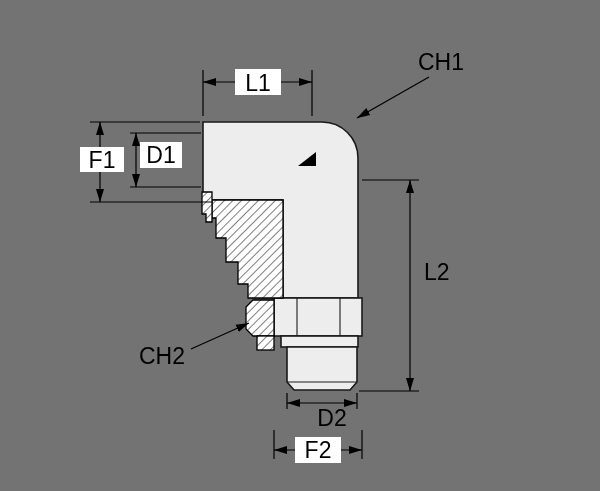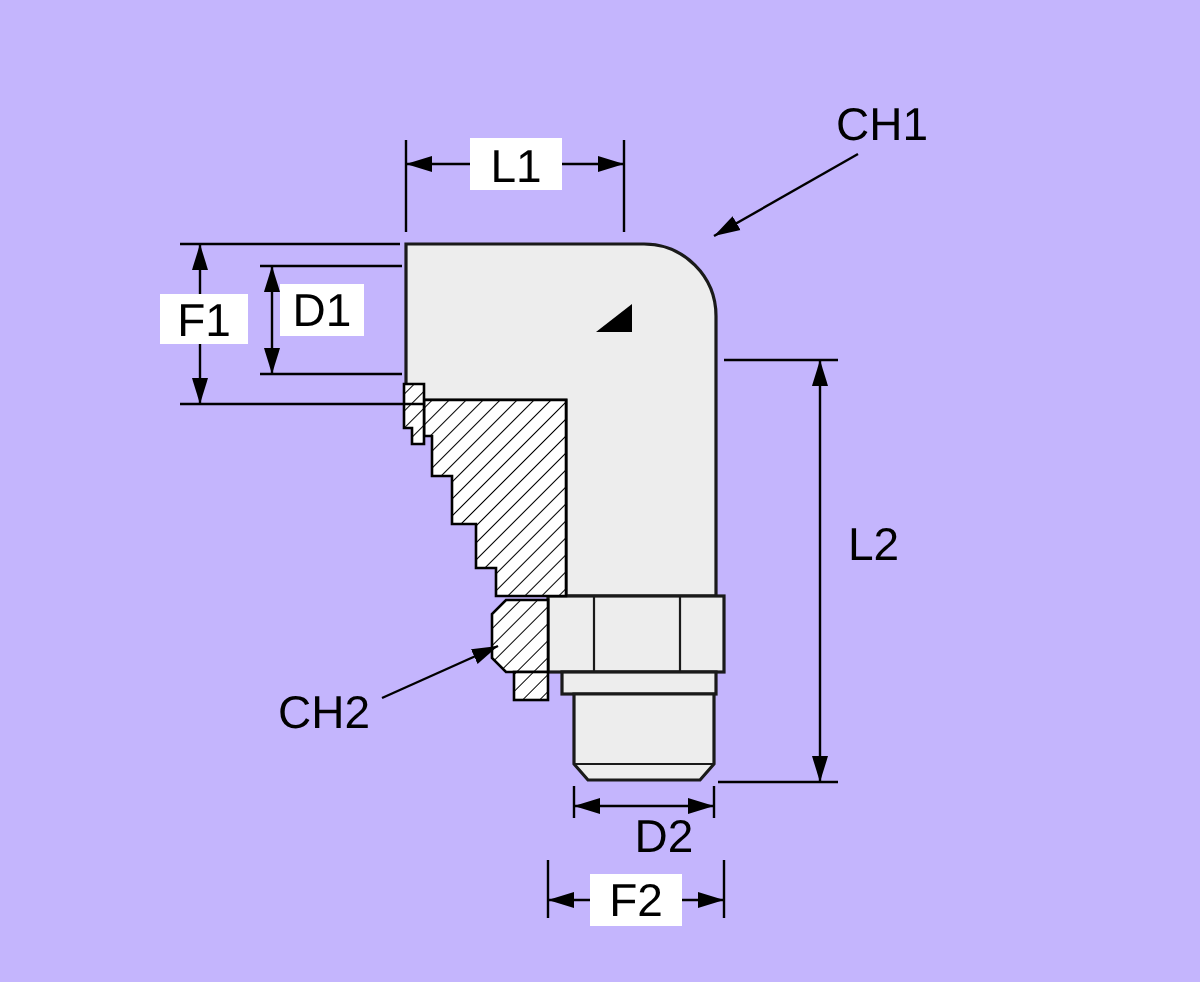--- a/index.html
+++ b/index.html
@@ -1,19 +1,19 @@
 <!DOCTYPE html>
 <html><head>
 <meta charset="utf-8">
 <style>
   html,body{margin:0;padding:0;background:#ffffff;}
   .canvas{
     position:relative;
     width:600px;height:491px;
-    background:#c4b5fd;
+    background:#737373;
     font-family:"Liberation Sans", sans-serif;
     overflow:hidden;
   }
   svg text{
     font-family:"Liberation Sans", sans-serif;
     font-size:23px;
     fill:#000000;
   }
 </style>
 </head>

